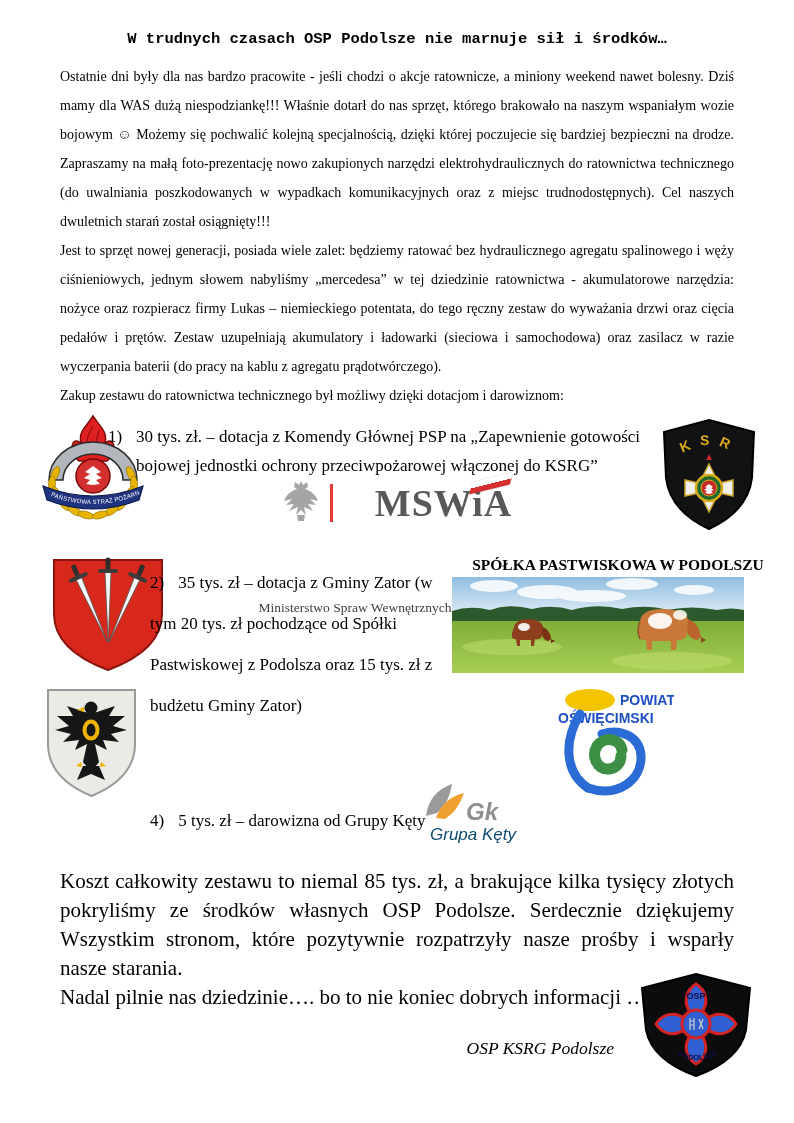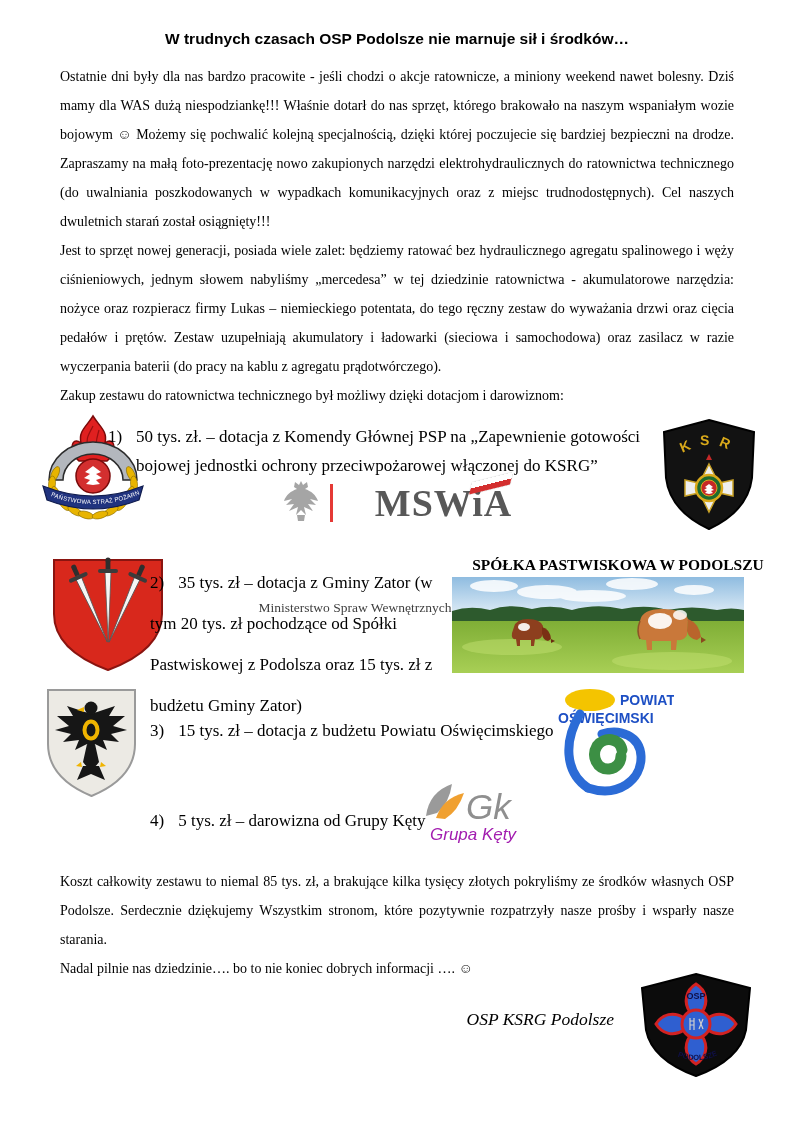--- a/index.html
+++ b/index.html
@@ -3,21 +3,21 @@
 <meta charset="utf-8">
 <style>
   html,body{margin:0;padding:0;background:#888;}
   .page{
     width:794px;height:1123px;position:relative;background:#ffffff;
     margin:0 auto;overflow:hidden;
     font-family:"Liberation Serif",serif;color:#000;
   }
   .doc-title{
     margin:30px 60px 0;text-align:center;
-    font-family:Liberation Sans, sans-serif;font-weight:bold;font-size:15.5px;
+    font-family:Liberation Mono, monospace;font-weight:bold;font-size:15.5px;
   }
   .body-text{margin:14px 60px 0;font-size:14px;line-height:29px;text-align:justify;}
   .body-text p{margin:0;}
   
   .donations{position:relative;height:447px;width:794px;}
   .abs{position:absolute;}
   .don-item{font-size:17px;line-height:29px;}
   .don-item .marker{padding-right:14px;}
   .don-flex{display:flex;}
   .don-flex .marker{flex:0 0 28px;padding-right:0;}
@@ -42,21 +42,21 @@
   }
   
   .pastwiskowa{width:332px;}
   .pastwiskowa .cow-title{
     font-weight:bold;font-size:15.5px;white-space:nowrap;text-align:center;
     letter-spacing:0px;
   }
   .photo{width:292px;height:96px;position:relative;overflow:hidden;margin-top:3px;}
   .photo svg{display:block;}
   
-  .closing{margin:10px 60px 0;font-size:14px;line-height:29px;text-align:justify;}
+  .closing{margin:10px 60px 0;font-size:21px;line-height:29px;text-align:justify;}
   .closing p{margin:0;}
   .signature{
     margin-top:26px;text-align:right;padding-right:180px;
     font-style:italic;font-size:17.5px;
   }
   .osp-badge{position:absolute;left:636px;top:972px;}
 </style>
 </head>
 <body>
 
@@ -96,21 +96,21 @@
         <path d="M8 72 Q58 92 108 72 L104 86 Q58 104 12 86 Z" fill="#20337f" stroke="#101c4e" stroke-width="1.2"></path>
         <path id="pspRibbonPath" d="M13 81 Q58 99 103 81" fill="none"></path>
         <text font-size="6" fill="#ffffff" font-family="Liberation Sans, sans-serif" letter-spacing="0.2">
           <textPath href="#pspRibbonPath" startOffset="3">PAŃSTWOWA STRAŻ POŻARNA</textPath>
         </text>
       </svg>
     </div>
 
     <div class="abs don-item don-flex" style="left:108px;top:12px;width:548px;">
       <span class="marker">1)</span>
-      <span>50 tys. zł. – dotacja z Komendy Głównej PSP na „Zapewnienie gotowości bojowej jednostki ochrony przeciwpożarowej włączonej do KSRG”</span>
+      <span>30 tys. zł. – dotacja z Komendy Głównej PSP na „Zapewnienie gotowości bojowej jednostki ochrony przeciwpożarowej włączonej do KSRG”</span>
     </div>
 
     <div class="abs" style="left:656px;top:6px;">
       <svg width="106" height="118" viewBox="0 0 106 118">
         <path d="M53 4 L98 16 L96 62 Q92 95 53 113 Q14 95 10 62 L8 16 Z" fill="#121212" stroke="#000000" stroke-width="2"></path>
         <path id="ksrgArc" d="M20 42 Q53 16 86 42" fill="none"></path>
         <text font-size="14" font-weight="bold" fill="#d9a91a" font-family="Liberation Sans, sans-serif" letter-spacing="9">
           <textPath href="#ksrgArc" startOffset="8">KSRG</textPath>
         </text>
         <path d="M50 44 l3 -6 3 6 z" fill="#c62828"></path>
@@ -215,23 +215,20 @@
         <path d="M48 28 L24 20 L30 30 L14 30 L26 40 L12 44 L28 48 L20 56 L36 54 L32 64 L44 58 L48 66 L52 58 L64 64 L60 54 L76 56 L68 48 L84 44 L70 40 L82 30 L66 30 L72 20 Z" fill="#161616"></path>
         <circle cx="48" cy="22" r="6.5" fill="#161616"></circle>
         <path d="M41 21 l-7 3 7 2 z" fill="#f0b400"></path>
         <path d="M44 58 Q48 62 52 58 L56 76 Q48 88 40 76 Z" fill="#161616"></path>
         <path d="M40 80 L34 94 L48 88 L62 94 L56 80 Z" fill="#161616"></path>
         <path d="M38 76 l-5 4 6 1 z M58 76 l5 4 -6 1 z" fill="#f0b400"></path>
         <ellipse cx="48" cy="44" rx="6.5" ry="8.5" fill="none" stroke="#f0b400" stroke-width="4"></ellipse>
       </svg>
     </div>
 
-    <div class="abs don-item" style="left:150px;top:306px;width:420px;">
-      <span class="marker">3)</span><span>15 tys. zł – dotacja z budżetu Powiatu Oświęcimskiego</span>
-    </div>
 
     <div class="abs" style="left:546px;top:276px;">
       <svg width="128" height="112" viewBox="0 0 128 112">
         <ellipse cx="44" cy="14" rx="25" ry="11" fill="#f4c400"></ellipse>
         <text x="74" y="19" font-family="Liberation Sans, sans-serif" font-weight="bold" font-size="14" fill="#1d4fc4">POWIAT</text>
         <text x="12" y="37" font-family="Liberation Sans, sans-serif" font-weight="bold" font-size="14" fill="#1d4fc4">OŚWIĘCIMSKI</text>
         <path d="M34 28 C18 54 18 86 42 102" stroke="#2b6bd6" stroke-width="9" fill="none" stroke-linecap="round"></path>
         <path d="M42 102 C72 112 96 94 95 70 C94 50 74 42 56 48" stroke="#2b6bd6" stroke-width="9" fill="none" stroke-linecap="round"></path>
         <path d="M76 64 C74 52 58 50 51 60 C45 70 51 84 63 83 C71 82 75 76 75 70" stroke="#3c8f44" stroke-width="11" fill="none" stroke-linecap="round"></path>
       </svg>
@@ -242,23 +239,23 @@
     </div>
 
     <div class="abs" style="left:424px;top:372px;width:120px;">
       <div style="display:flex;align-items:flex-end;gap:2px;">
         <span>
           <svg width="40" height="38" viewBox="0 0 40 38">
             <path d="M2 34 Q5 10 28 2 Q25 22 13 31 Z" fill="#9a9a9a"></path>
             <path d="M12 36 Q19 16 40 11 Q34 29 21 37 Z" fill="#f0a030"></path>
           </svg>
         </span>
-        <span style="font-family:'Liberation Sans',sans-serif;font-weight:normal;font-style:italic;font-size:35px;color:#8f8f8f;line-height:1;">Gk</span>
+        <span style="font-family:'Liberation Sans',sans-serif;font-weight:bold;font-style:italic;font-size:24px;color:#8f8f8f;line-height:1;">Gk</span>
       </div>
-      <div style="font-family:'Liberation Sans',sans-serif;font-style:italic;font-size:17px;color:#a21caf;margin-top:1px;margin-left:6px;">Grupa Kęty</div>
+      <div style="font-family:'Liberation Sans',sans-serif;font-style:italic;font-size:17px;color:#0c4a6e;margin-top:1px;margin-left:6px;">Grupa Kęty</div>
     </div>
 
   </div>
 
   <div class="closing">
     <p>Koszt całkowity zestawu to niemal 85 tys. zł, a brakujące kilka tysięcy złotych pokryliśmy ze środków własnych OSP Podolsze. Serdecznie dziękujemy Wszystkim stronom, które pozytywnie rozpatrzyły nasze prośby i wsparły nasze starania.</p>
     <p>Nadal pilnie nas dziedzinie…. bo to nie koniec dobrych informacji ….  ☺</p>
   </div>
 
   <div class="osp-badge">

